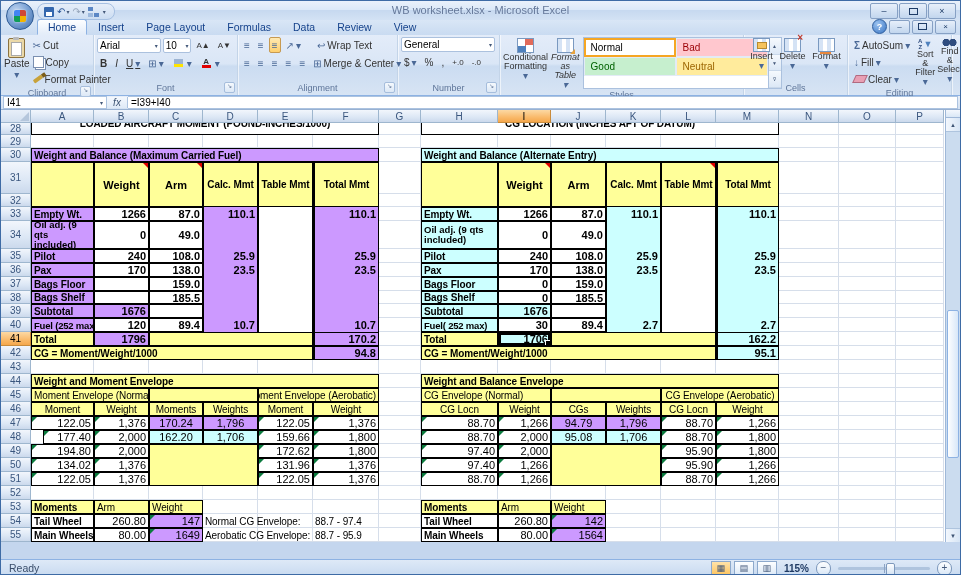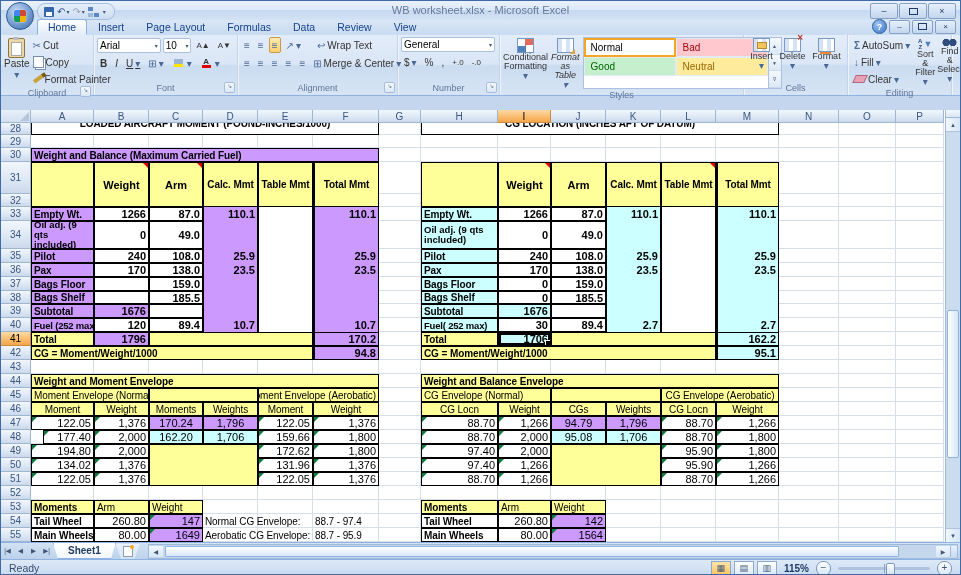--- a/index.html
+++ b/index.html
@@ -432,20 +432,30 @@
         <div class="rbig" style="width:38px;">
           <span class="ic-bino"></span>
           <span>Find &amp; Select</span>
           <span class="mini ig">▾</span>
         </div>
       </div>
       <div class="rgl"><span>Editing</span></div>
     </div>
   </div>
 
+  <div id="fbar">
+    <div id="namebox">
+        <span>I41</span>
+        <span class="mini">▾</span>
+      </div>
+    <div id="fxbtn">fx</div>
+    <div id="ffield">
+        <span>=I39+I40</span>
+      </div>
+  </div>
 
   <div id="sheetwrap">
     <div id="grid" style="grid-template-columns: 30px 63px 55px 54px 55px 55px 66px 42px 77px 53px 55px 55px 55px 63px 60px 57px 48px; grid-template-rows: 13px 12px 13px 14px 32px 13px 14px 28px 14px 14px 14px 13px 14px 14px 14px 14px 14px 14px 14px 14px 14px 14px 14px 14px 14px 14px 14px 14px 14px;">
         <div class="corner" style="grid-area: 1 / 1 / span 1 / span 1;"></div>
         <div class="ch" style="grid-area: 1 / 2 / span 1 / span 1;">A</div>
         <div class="ch" style="grid-area: 1 / 3 / span 1 / span 1;">B</div>
         <div class="ch" style="grid-area: 1 / 4 / span 1 / span 1;">C</div>
         <div class="ch" style="grid-area: 1 / 5 / span 1 / span 1;">D</div>
         <div class="ch" style="grid-area: 1 / 6 / span 1 / span 1;">E</div>
         <div class="ch" style="grid-area: 1 / 7 / span 1 / span 1;">F</div>
@@ -937,20 +947,23 @@
         <div class="gc" style="grid-area: 29 / 17 / span 1 / span 1;"></div>
         <div class="cell wh bd b ctr sm cut nt" style="grid-area: 2 / 2 / span 1 / span 6;">
           <span>LOADED AIRCRAFT MOMENT (POUND-INCHES/1000)</span>
         </div>
         <div class="cell pu bd b sm" style="grid-area: 4 / 2 / span 1 / span 6;">
           <span>Weight and Balance (Maximum Carried Fuel)</span>
         </div>
         <div class="cell wh bd b ctr sm cut nt" style="grid-area: 2 / 9 / span 1 / span 6;">
           <span>CG LOCATION (INCHES AFT OF DATUM)</span>
         </div>
+        <div class="cell cy bd b sm" style="grid-area: 4 / 9 / span 1 / span 6;">
+          <span>Weight and Balance (Alternate Entry)</span>
+        </div>
         <div class="cell ye bd" style="grid-area: 5 / 2 / span 2 / span 1;">
           <span></span>
         </div>
         <div class="cell ye bd b ctr rt" style="grid-area: 5 / 3 / span 2 / span 1;">
           <span>Weight</span>
         </div>
         <div class="cell ye bd b ctr rt" style="grid-area: 5 / 4 / span 2 / span 1;">
           <span>Arm</span>
         </div>
         <div class="cell ye bd b ctr sm" style="grid-area: 5 / 5 / span 2 / span 1;">
@@ -1585,40 +1598,20 @@
 
   <div id="vscroll">
     <div class="vsplit"></div>
     <div class="sbtn up">▲</div>
     <div id="vtrack">
         <div id="vthumb"></div>
       </div>
     <div class="sbtn dn">▼</div>
   </div>
 
-  <div id="tabsbar">
-    <span class="tnav">|◀</span>
-    <span class="tnav">◀</span>
-    <span class="tnav">▶</span>
-    <span class="tnav">▶|</span>
-    <div id="sheettab">
-        <span>Sheet1</span>
-      </div>
-    <div id="instab">
-        <span class="insicon"></span>
-      </div>
-    <div id="hscroll">
-      <span class="hsbtn">◀</span>
-      <div id="htrack">
-          <div id="hthumb"></div>
-        </div>
-      <span class="hsbtn">▶</span>
-      <span class="hsplit"></span>
-    </div>
-  </div>
 
   <div id="statusbar">
     <span>Ready</span>
     <span id="sbright">
       <span class="vbtn on">▦</span>
       <span class="vbtn">▤</span>
       <span class="vbtn">▥</span>
       <span id="zoomlbl">115%</span>
       <span class="zbtn">−</span>
       <span id="ztrack">

